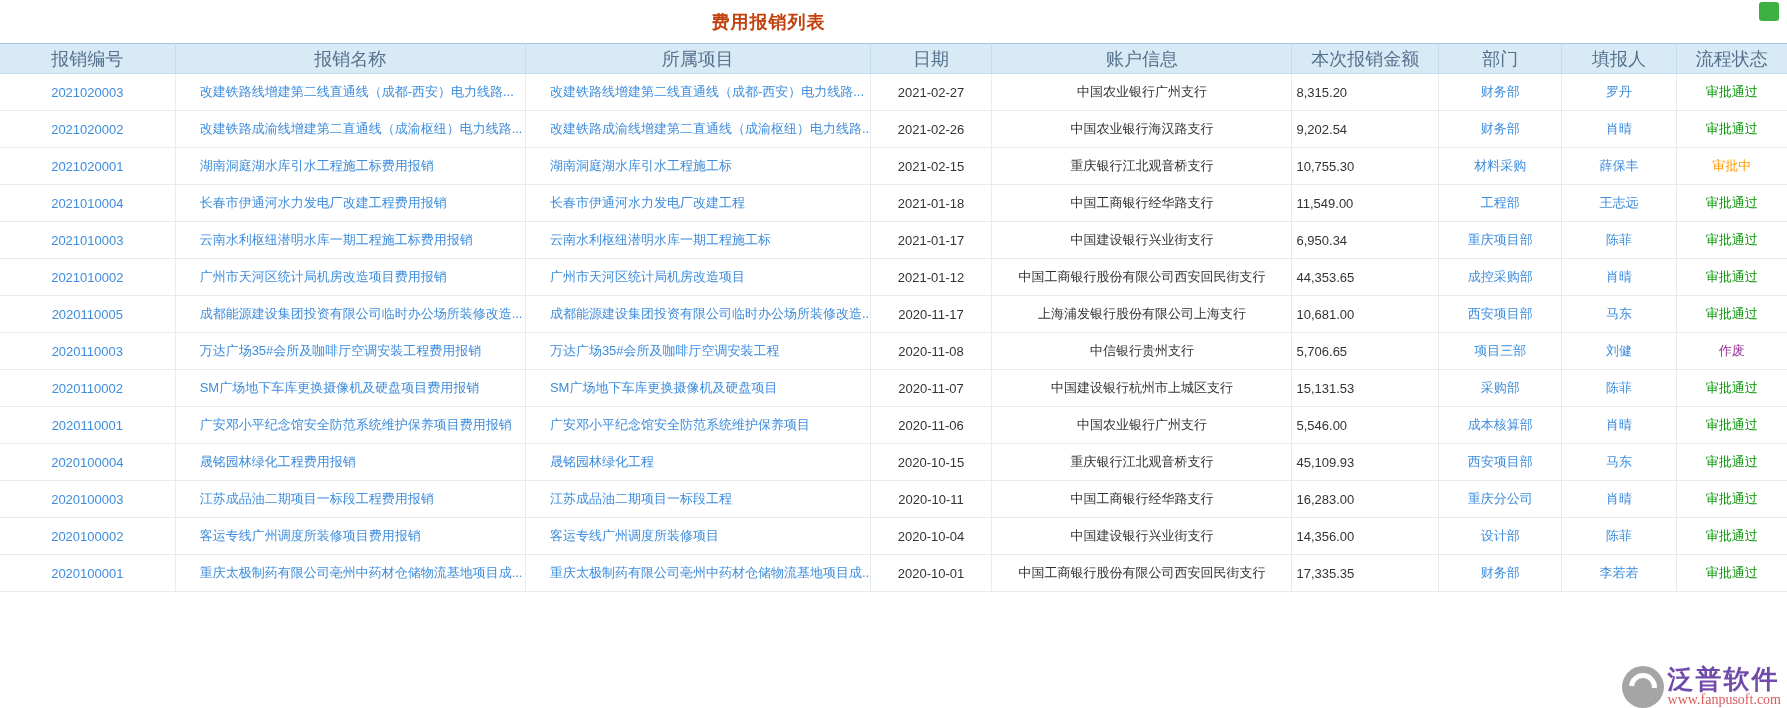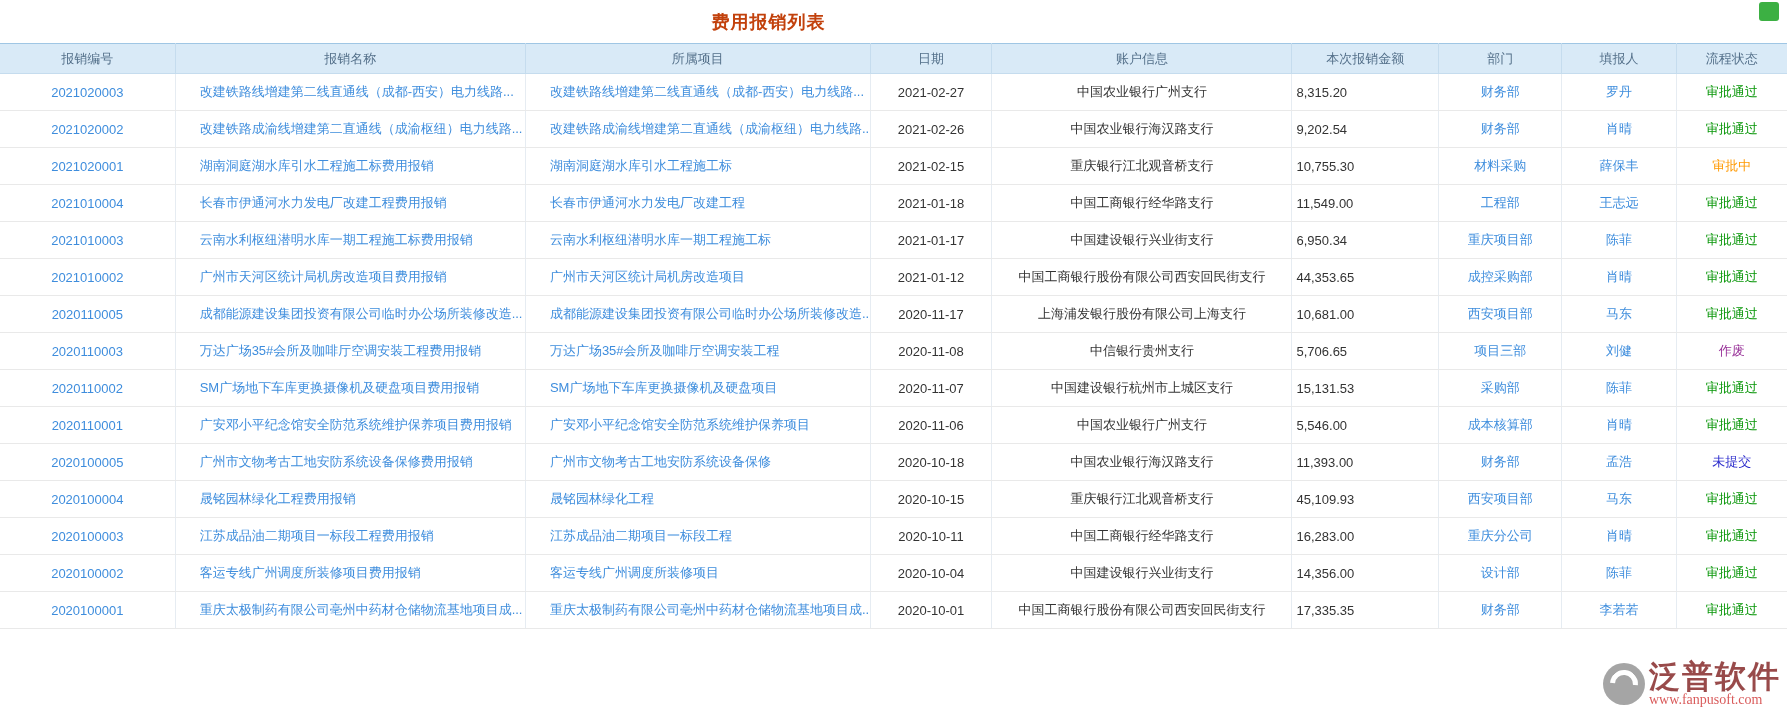--- a/index.html
+++ b/index.html
@@ -8,21 +8,21 @@
     font-family:"Liberation Sans",sans-serif;position:relative;
   }
   .title-bar{width:1537px;text-align:center;padding:10px 0 9px 0;}
   .page-title{font-size:18px;font-weight:bold;color:#c2410c;letter-spacing:1px;}
   .corner-btn{
     position:absolute;top:2px;right:8px;width:20px;height:19px;
     background:#3cb043;border-radius:3px;cursor:pointer;
   }
   table{width:1787px;border-collapse:collapse;table-layout:fixed;}
   thead th{
-    background:#d9eaf7;color:#54708a;font-weight:normal;font-size:13px;
+    background:#d9eaf7;color:#54708a;font-weight:normal;font-size:18px;
     height:29px;border:1px solid #c5dcEE;border-top:1px solid #9fc6e4;
     text-align:center;white-space:nowrap;overflow:hidden;padding:0 0;
   }
   thead th:first-child{border-left:none;}
   thead th:last-child{border-right:none;}
   tbody td{
     font-size:13px;height:36px;color:#333333;background:#ffffff;
     border-bottom:1px solid #e9e9e9;border-right:1px solid #e6ecf2;
     white-space:nowrap;overflow:hidden;padding:0 4px;
   }
@@ -38,21 +38,21 @@
   .wm-logo{
     width:42px;height:42px;border-radius:50%;background:#8f8f8f;
     position:relative;margin-right:4px;flex:none;
   }
   .wm-logo::before{
     content:"";position:absolute;left:7px;top:7px;width:28px;height:28px;
     border-radius:50%;border:5px solid #ffffff;border-left-color:transparent;
     border-bottom-color:transparent;transform:rotate(-40deg);box-sizing:border-box;
   }
   .wm-text{display:flex;flex-direction:column;line-height:1.05;}
-  .wm-name{font-size:31px;font-weight:bold;color:#7f1d1d;letter-spacing:2px;font-family:Liberation Serif, serif;}
+  .wm-name{font-size:26px;font-weight:bold;color:#4c1d95;letter-spacing:2px;font-family:Liberation Serif, serif;}
   .wm-url{font-size:14px;color:#d03232;font-family:Liberation Serif, serif;}
 </style>
 </head>
 <body>
 
 <div class="title-bar">
   <span class="page-title">费用报销列表</span>
 </div>
 
 <div class="corner-btn"></div>
@@ -187,31 +187,20 @@
         <td class="align-left link">广安邓小平纪念馆安全防范系统维护保养项目费用报销</td>
         <td class="align-left link">广安邓小平纪念馆安全防范系统维护保养项目</td>
         <td class="align-center">2020-11-06</td>
         <td class="align-center">中国农业银行广州支行</td>
         <td class="align-right">5,546.00</td>
         <td class="align-center link">成本核算部</td>
         <td class="align-center link">肖晴</td>
         <td class="align-center" style="color: rgb(8, 150, 8);">审批通过</td>
       </tr>
       <tr>
-        <td class="align-center link">2020100005</td>
-        <td class="align-left link">广州市文物考古工地安防系统设备保修费用报销</td>
-        <td class="align-left link">广州市文物考古工地安防系统设备保修</td>
-        <td class="align-center">2020-10-18</td>
-        <td class="align-center">中国农业银行海汉路支行</td>
-        <td class="align-right">11,393.00</td>
-        <td class="align-center link">财务部</td>
-        <td class="align-center link">孟浩</td>
-        <td class="align-center" style="color: rgb(43, 43, 204);">未提交</td>
-      </tr>
-      <tr>
         <td class="align-center link">2020100004</td>
         <td class="align-left link">晟铭园林绿化工程费用报销</td>
         <td class="align-left link">晟铭园林绿化工程</td>
         <td class="align-center">2020-10-15</td>
         <td class="align-center">重庆银行江北观音桥支行</td>
         <td class="align-right">45,109.93</td>
         <td class="align-center link">西安项目部</td>
         <td class="align-center link">马东</td>
         <td class="align-center" style="color: rgb(8, 150, 8);">审批通过</td>
       </tr>

